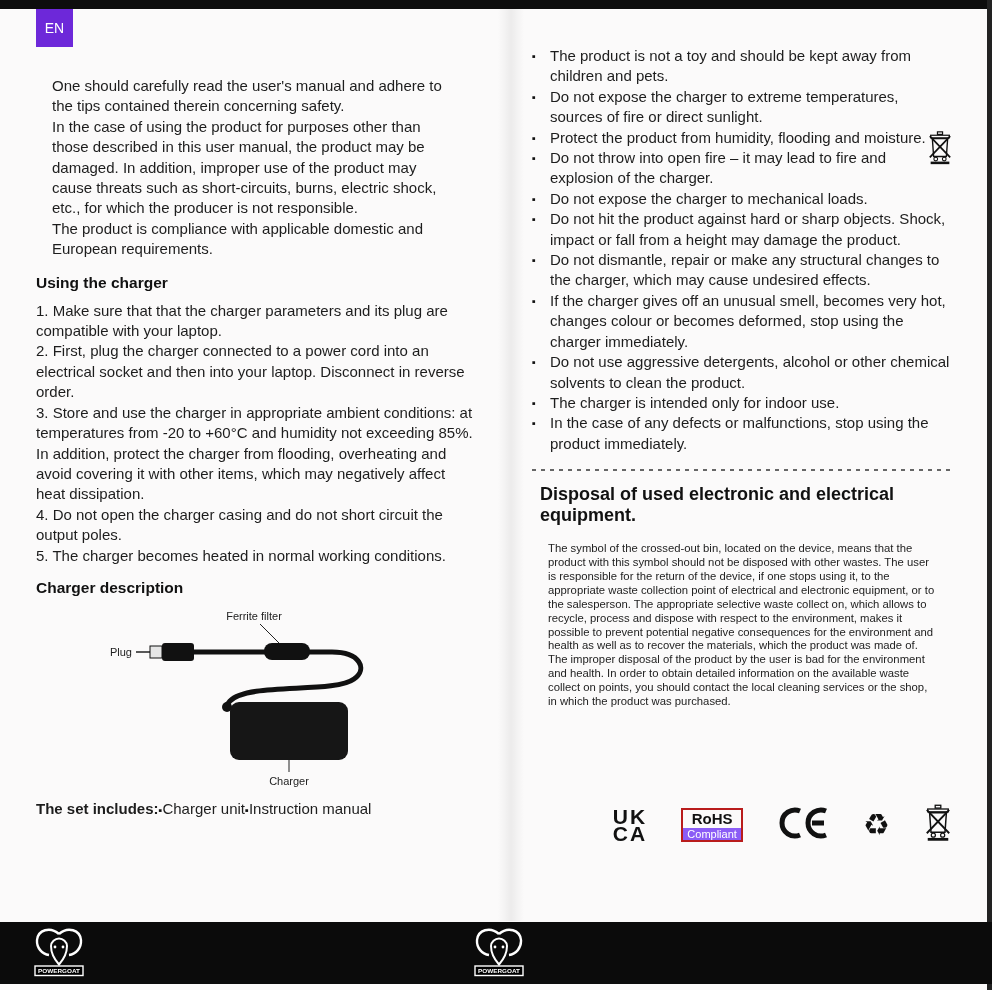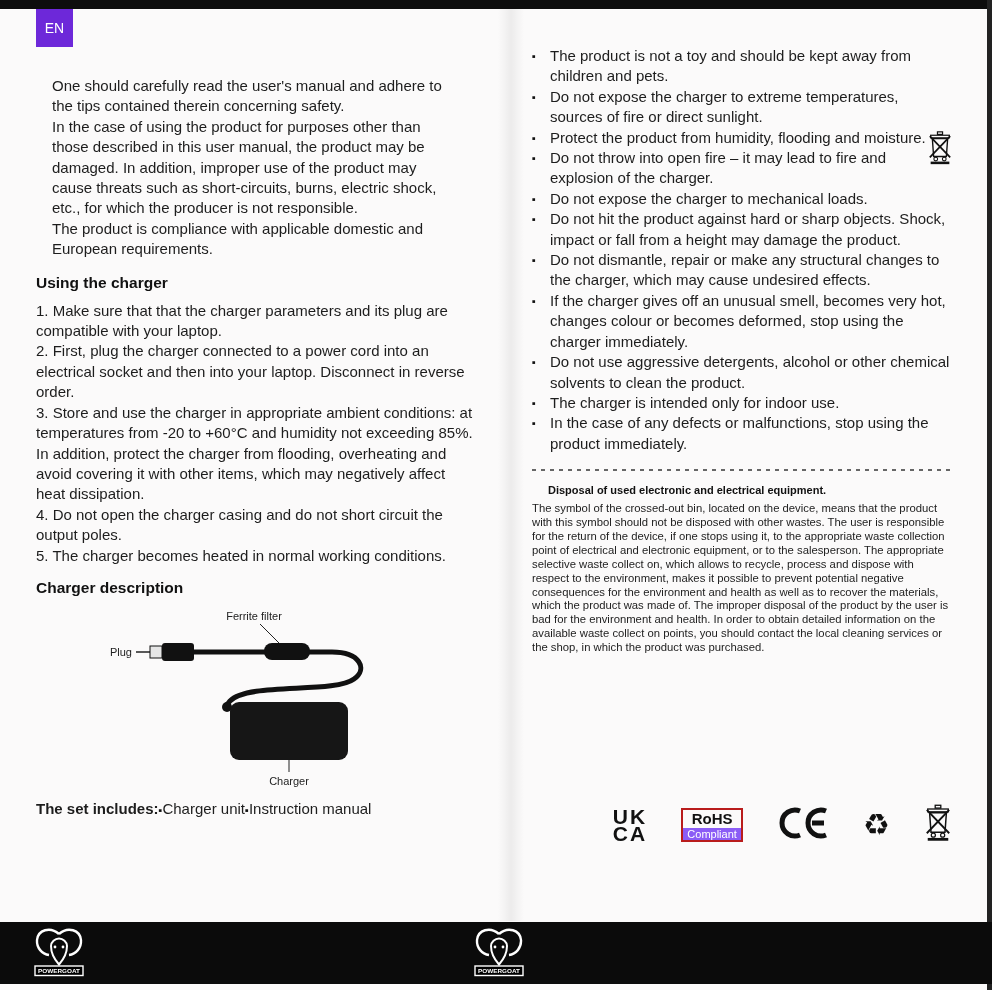--- a/index.html
+++ b/index.html
@@ -29,22 +29,22 @@
 
   .set-row{font-size:15px;margin-top:8px;display:flex;align-items:baseline;flex-wrap:wrap;}
   .set-row .b{font-weight:700;}
   .marker{font-size:11px;line-height:20.4px;color:#111;}
 
   .bullets{margin-top:8px;}
   .bullet{display:flex;gap:8px;font-size:15px;line-height:20.4px;}
   .bullet .marker{flex:0 0 10px;}
   .dash{height:2px;margin:15px 0 13px;
     background:repeating-linear-gradient(90deg,#666 0 4px,transparent 4px 9px);}
-  h3.disposal{font-size:11px;font-weight:700;margin:0 16px 6px;color:#111;}
-  .small{font-size:11.3px;line-height:13.9px;margin:0;color:#222;}
+  h3.disposal{font-size:18px;font-weight:700;margin:0 8px 6px;color:#111;}
+  .small{font-size:11.3px;line-height:13.9px;margin:16px;color:#222;}
 
   .marks{position:absolute;left:532px;top:800px;width:420px;height:50px;
     display:flex;align-items:center;justify-content:flex-end;gap:34px;}
   .ukca{font-weight:800;font-size:21px;line-height:17.5px;letter-spacing:2px;color:#111;}
   .rohs{border:2px solid #b91c1c;text-align:center;min-width:58px;}
   .rohs .name{font-weight:700;font-size:15px;padding:0 7px;line-height:18px;color:#111;}
   .rohs .sub{background:#8b5cf6;color:#fff;font-size:11px;line-height:12px;padding:0 3px;}
   .recycle{font-size:30px;line-height:1;color:#111;}
 
   .weee-top{position:absolute;left:927px;top:131px;}

